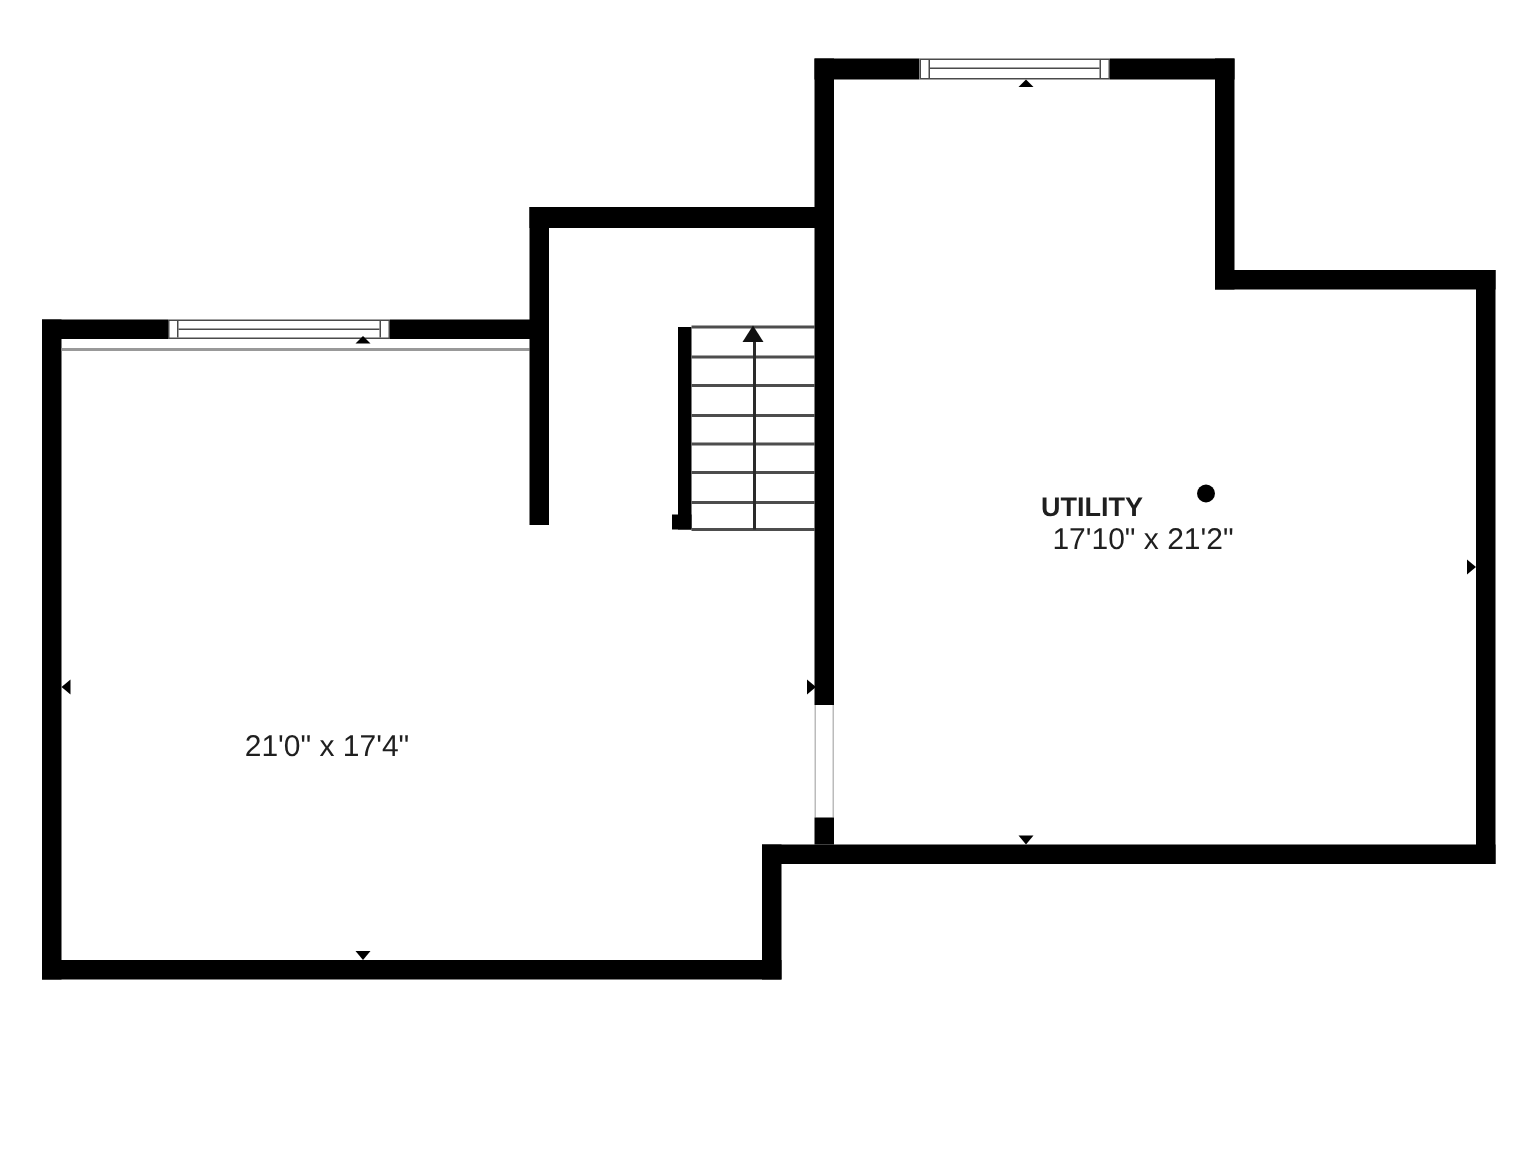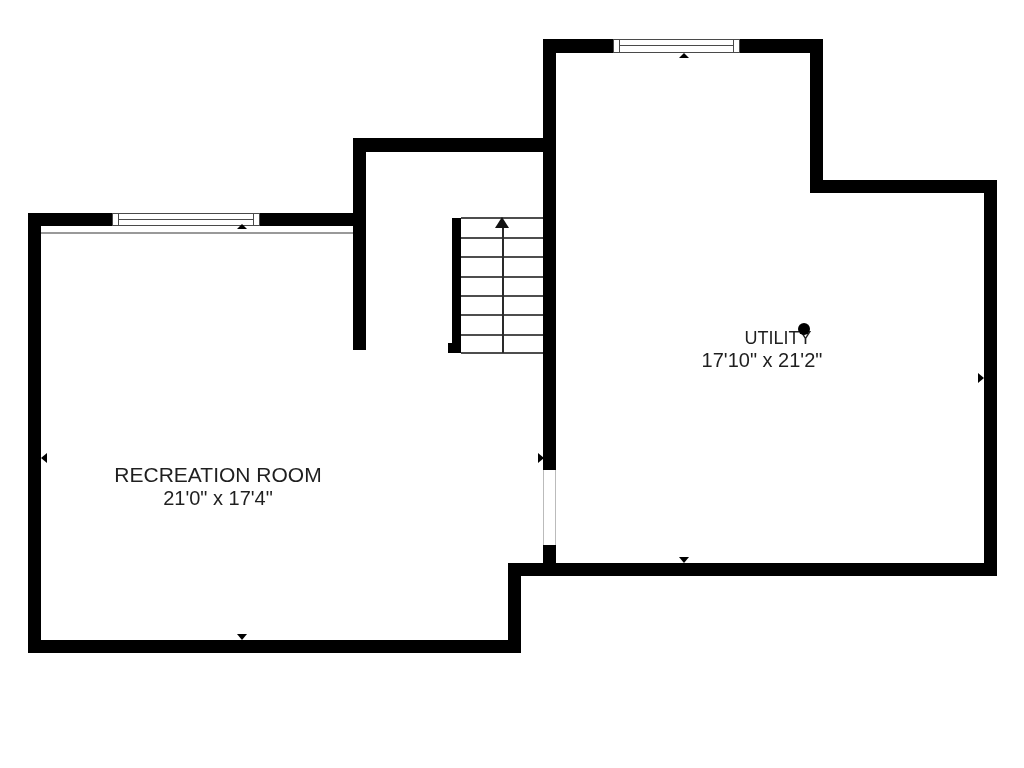--- a/index.html
+++ b/index.html
@@ -97,21 +97,20 @@
   </div>
 
   <div class="tri tri-up" style="left:237px;top:224px;"></div>
   <div class="tri tri-up" style="left:679px;top:53px;"></div>
   <div class="tri tri-left" style="left:41px;top:453px;"></div>
   <div class="tri tri-right" style="left:538px;top:453px;"></div>
   <div class="tri tri-down" style="left:237px;top:634px;"></div>
   <div class="tri tri-down" style="left:679px;top:557px;"></div>
   <div class="tri tri-right" style="left:978px;top:373px;"></div>
 
-  <div class="room-name" style="left:218px;top:464px;font-size:21px;line-height:21px;">RECREATION ROOM</div>
   <div class="room-dims" style="left:218px;top:488px;font-size:20px;line-height:20px;">21'0" x 17'4"</div>
 
-  <div class="room-name" style="left:778px;top:329px;font-size:18px;line-height:18px;">UTILITY</div>
+  <div class="room-name" style="left:728px;top:329px;font-size:18px;line-height:18px;font-weight:bold;">UTILITY</div>
   <div class="room-dims" style="left:762px;top:350px;font-size:20px;line-height:20px;">17'10" x 21'2"</div>
   <div class="dot" style="left:798px;top:323px;"></div>
 
 
 </div>
 
 </body></html>

